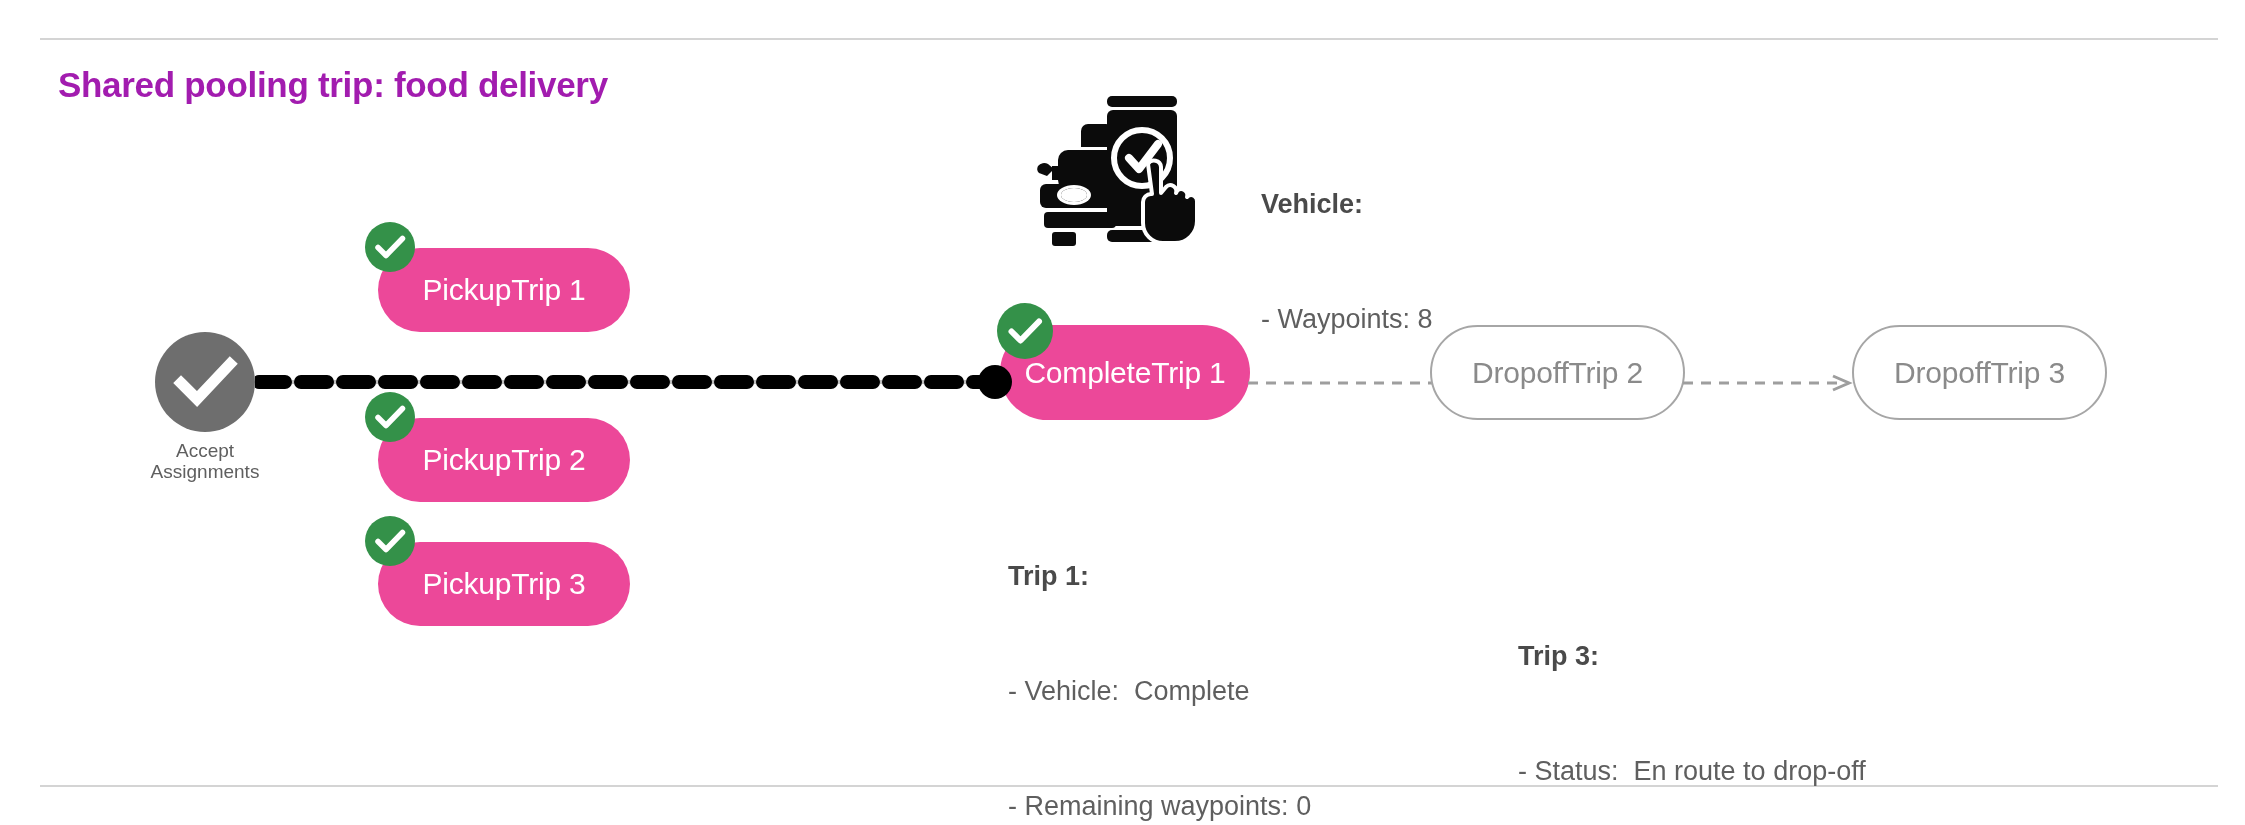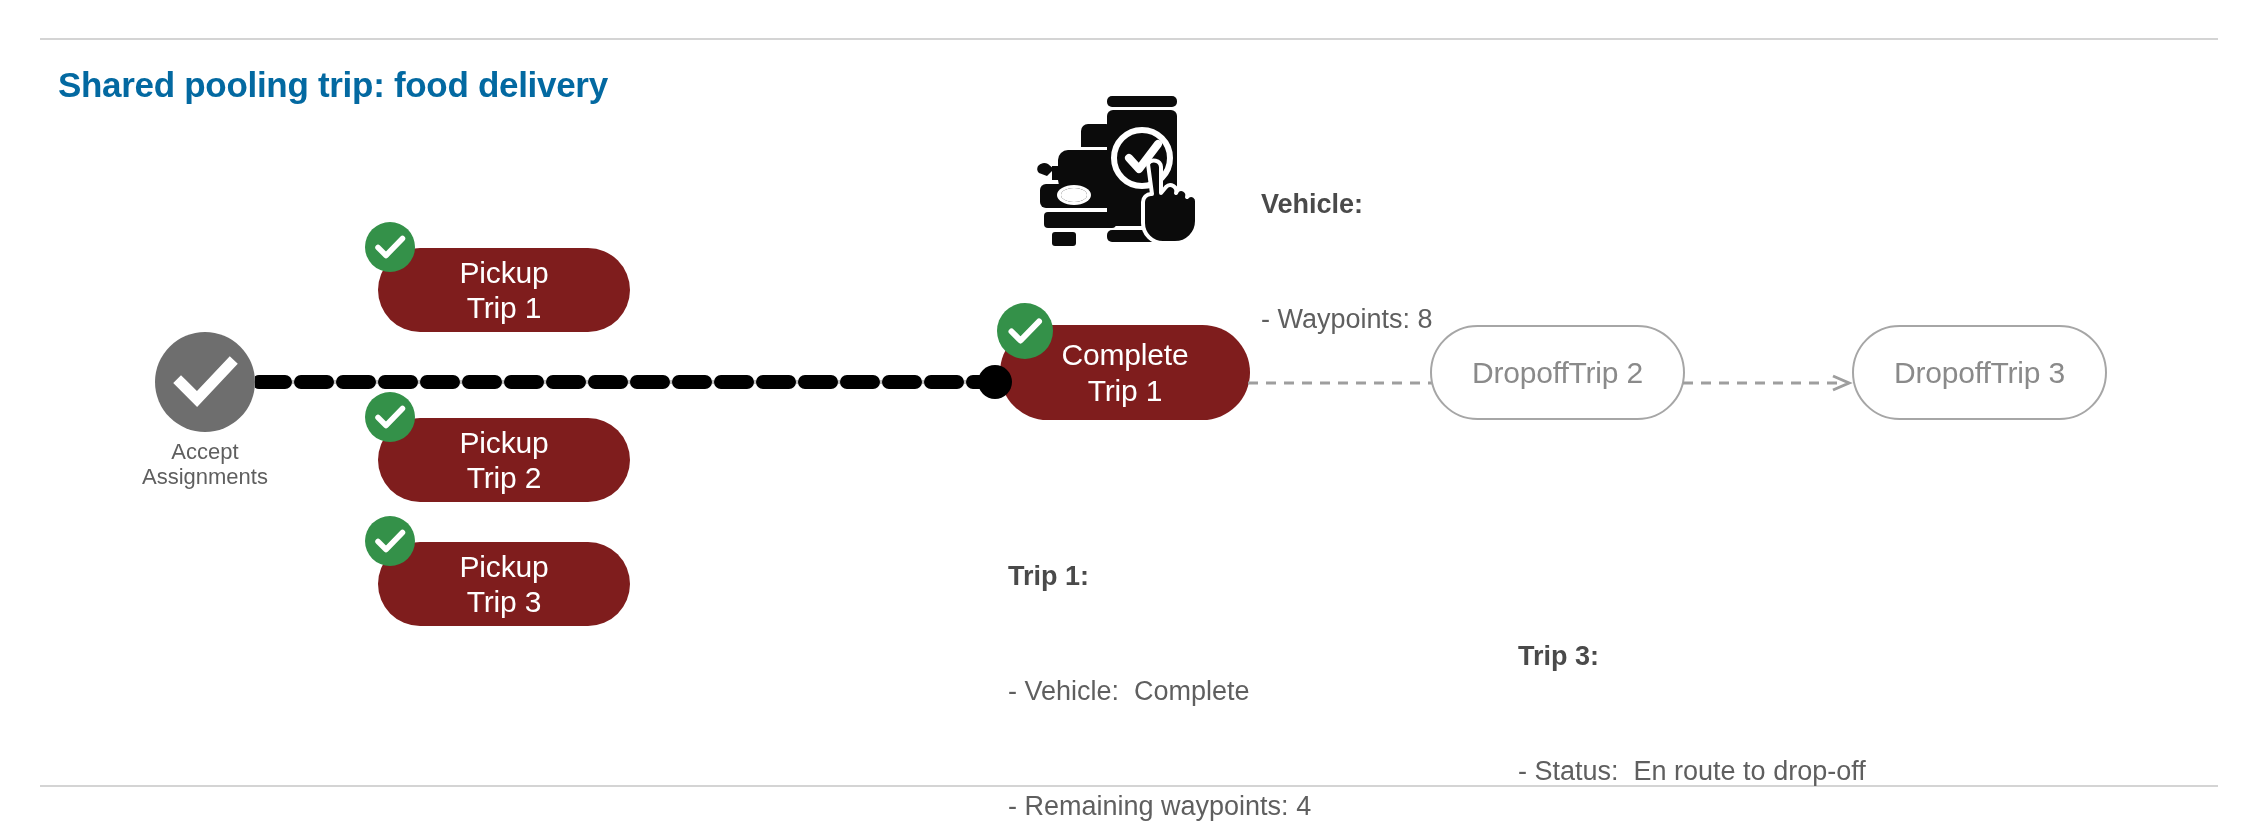--- a/index.html
+++ b/index.html
@@ -30,21 +30,21 @@
   .rule.top { top: 38px; }
   .rule.bottom { top: 785px; }
 
   
   #title {
     position: absolute;
     left: 58px;
     top: 65px;
     font-size: 35px;
     font-weight: bold;
-    color: #0369a1;
+    color: #a21caf;
     letter-spacing: -0.3px;
     white-space: nowrap;
   }
 
   
   #accept-node {
     position: absolute;
     left: 155px;
     top: 332px;
     width: 100px;
@@ -57,45 +57,44 @@
     border-radius: 50%;
     background: #6e6e6e;
   }
   #accept-circle svg { display: block; }
   #accept-label {
     position: absolute;
     left: -50px;
     top: 108px;
     width: 200px;
     text-align: center;
-    font-size: 22px;
+    font-size: 19px;
     line-height: 1.12;
     color: #5f5f5f;
   }
 
   
   #main-connector {
     position: absolute;
     left: 255px;
     top: 364px;
     width: 740px;
     height: 36px;
   }
 
   
   .pill-orange {
     position: absolute;
-    background: #7f1d1d;
+    background: #ec4899;
     border-radius: 999px;
     color: #ffffff;
     font-size: 30px;
     line-height: 1.18;
     text-align: center;
     display: flex;
-    flex-direction: column;
     align-items: center;
     justify-content: center;
     letter-spacing: -0.2px;
   }
   .pill-outline {
     position: absolute;
     background: #ffffff;
     border: 2px solid #a6a6a6;
     border-radius: 999px;
     color: #8a8a8a;
@@ -325,21 +324,21 @@
   </div>
 
   <div class="info-block" id="vehicle-info">
     <div><span class="hdr">Vehicle</span><span class="hdr">:</span></div>
     <div>- Waypoints: 8</div>
   </div>
 
   <div class="info-block" id="trip12-info">
     <div><span class="hdr">Trip 1</span><span class="hdr">:</span></div>
     <div>- Vehicle:  Complete</div>
-    <div>- Remaining waypoints: 4</div>
+    <div>- Remaining waypoints: 0</div>
     
     
     
   </div>
 
   <div class="info-block" id="trip3-info">
     <div><span class="hdr">Trip 3</span><span class="hdr">:</span></div>
     <div>- Status:  En route to drop-off</div>
     
   </div>

